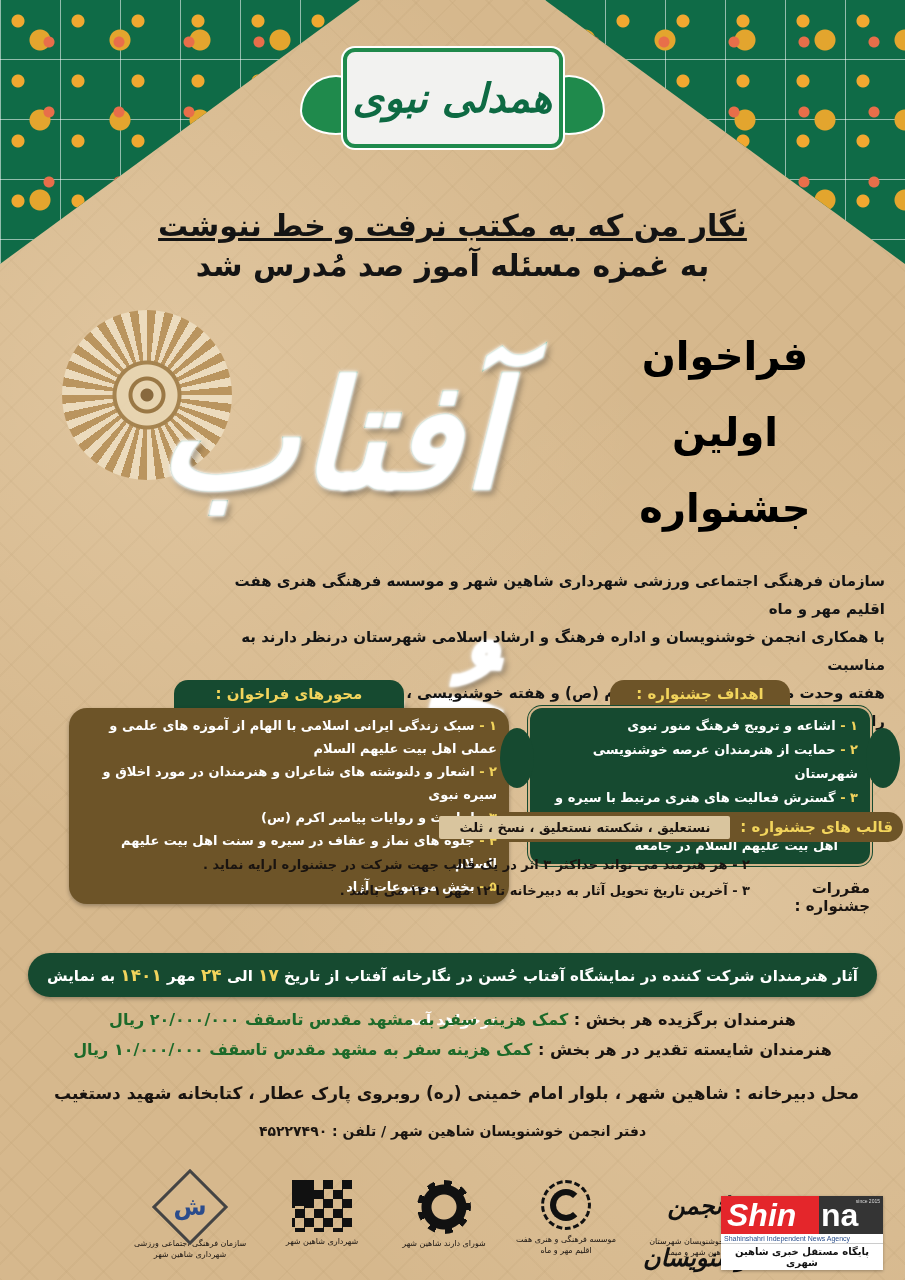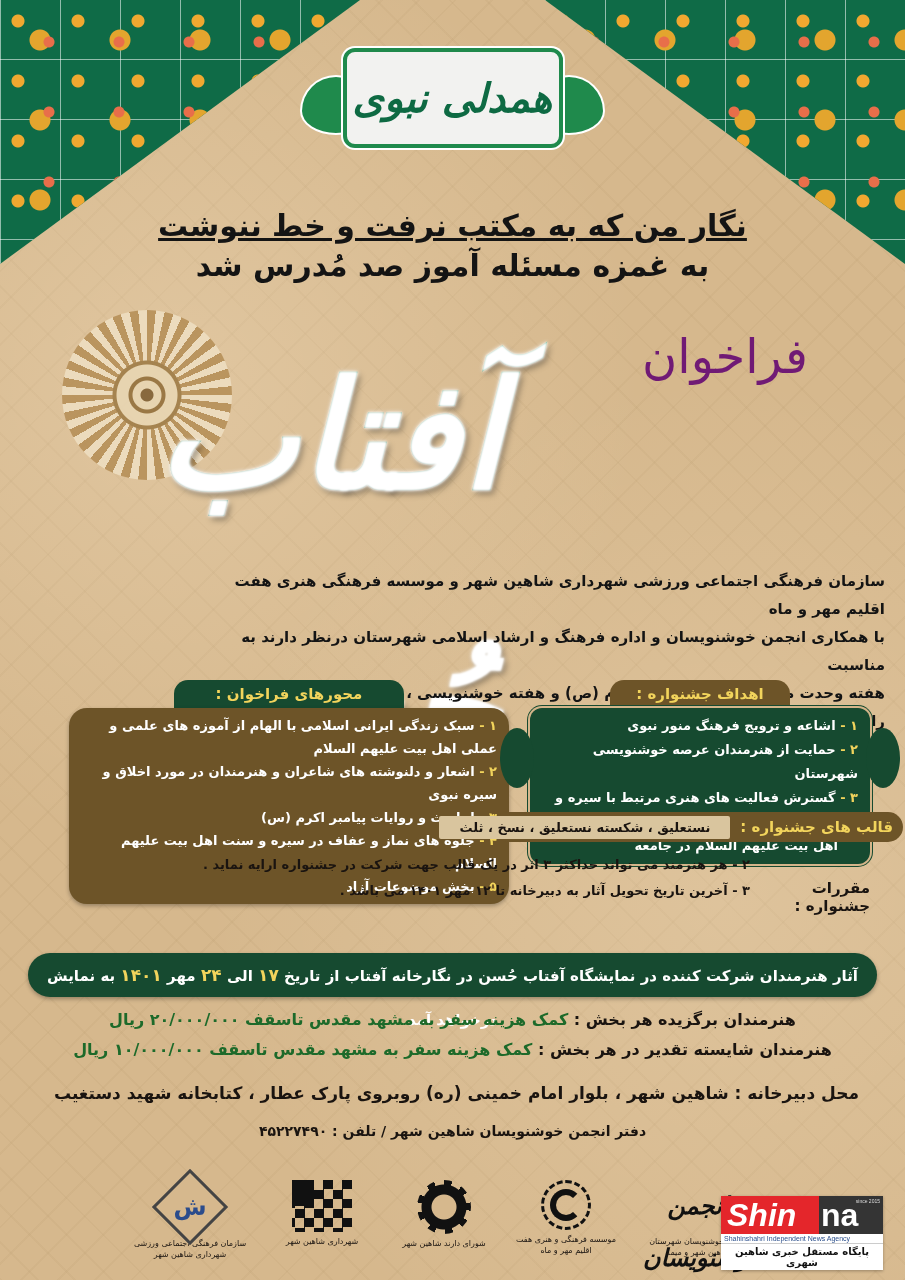--- a/index.html
+++ b/index.html
@@ -61,21 +61,21 @@
   }
   .calli {
     position: absolute; left: 30px; top: 300px; width: 600px; height: 270px;
     font-family: "DejaVu Serif", serif; font-size: 150px; font-weight: bold; font-style: italic;
     color: #10794a; direction: rtl; text-align: center; line-height: 270px;
     text-shadow: 0 0 4px #fff, 0 0 2px #fff, 3px 4px 6px rgba(0,0,0,0.35);
     background: linear-gradient(180deg, #2fa06a, #0b5a3a);
     -webkit-background-clip: text; background-clip: text; -webkit-text-fill-color: transparent;
   }
   .title-block { position: absolute; right: 55px; top: 318px; width: 250px; direction: rtl; text-align: center; }
-  .title-line { font-size: 48px; font-weight: normal; line-height: 76px; color:#701a75; }
+  .title-line { font-size: 40px; font-weight: bold; line-height: 76px; color:#000000; }
 
   .intro { position: absolute; right: 20px; left: 230px; top: 567px; direction: rtl; text-align: right; font-weight: bold; font-size: 15px; line-height: 28px; color:#141414; }
 
   .axes { position: absolute; left: 42px; top: 680px; width: 440px; margin-left: 27px; }
   .axes-head {
     margin: 0 auto; width: 230px; height: 28px; background: #164a30; color: #f2d45c; border-radius: 14px 14px 0 0;
     text-align: center; font-weight: bold; font-size: 15px; line-height: 28px; direction: rtl;
   }
   .axes-box {
     background: #6d5428; border-radius: 18px; padding: 6px 12px; direction: rtl; text-align: right;
@@ -169,20 +169,21 @@
 </div>
 
 <div class="poem l1">نگار من که به مکتب نرفت و خط ننوشت</div>
 <div class="poem l2">به غمزه مسئله آموز صد مُدرس شد</div>
 
 <div class="mandala"></div>
 <div class="calli">آفتاب حُسن</div>
 
 <div class="title-block">
   <div class="title-line">فراخوان</div>
+  <div class="title-line">اولین جشنواره</div>
 </div>
 
 <div class="intro">
   <div>سازمان فرهنگی اجتماعی ورزشی شهرداری شاهین شهر و موسسه فرهنگی هنری هفت اقلیم مهر و ماه</div>
   <div>با همکاری انجمن خوشنویسان و اداره فرهنگ و ارشاد اسلامی شهرستان درنظر دارند به مناسبت</div>
   <div>هفته وحدت مقارن با میلاد پیامبر اکرم (ص) و هفته خوشنویسی ، جشنواره آفتاب حُسن را برگزار نمایند.</div>
 </div>
 
 <div class="axes">
   <div class="axes-head">محورهای فراخوان :</div>

